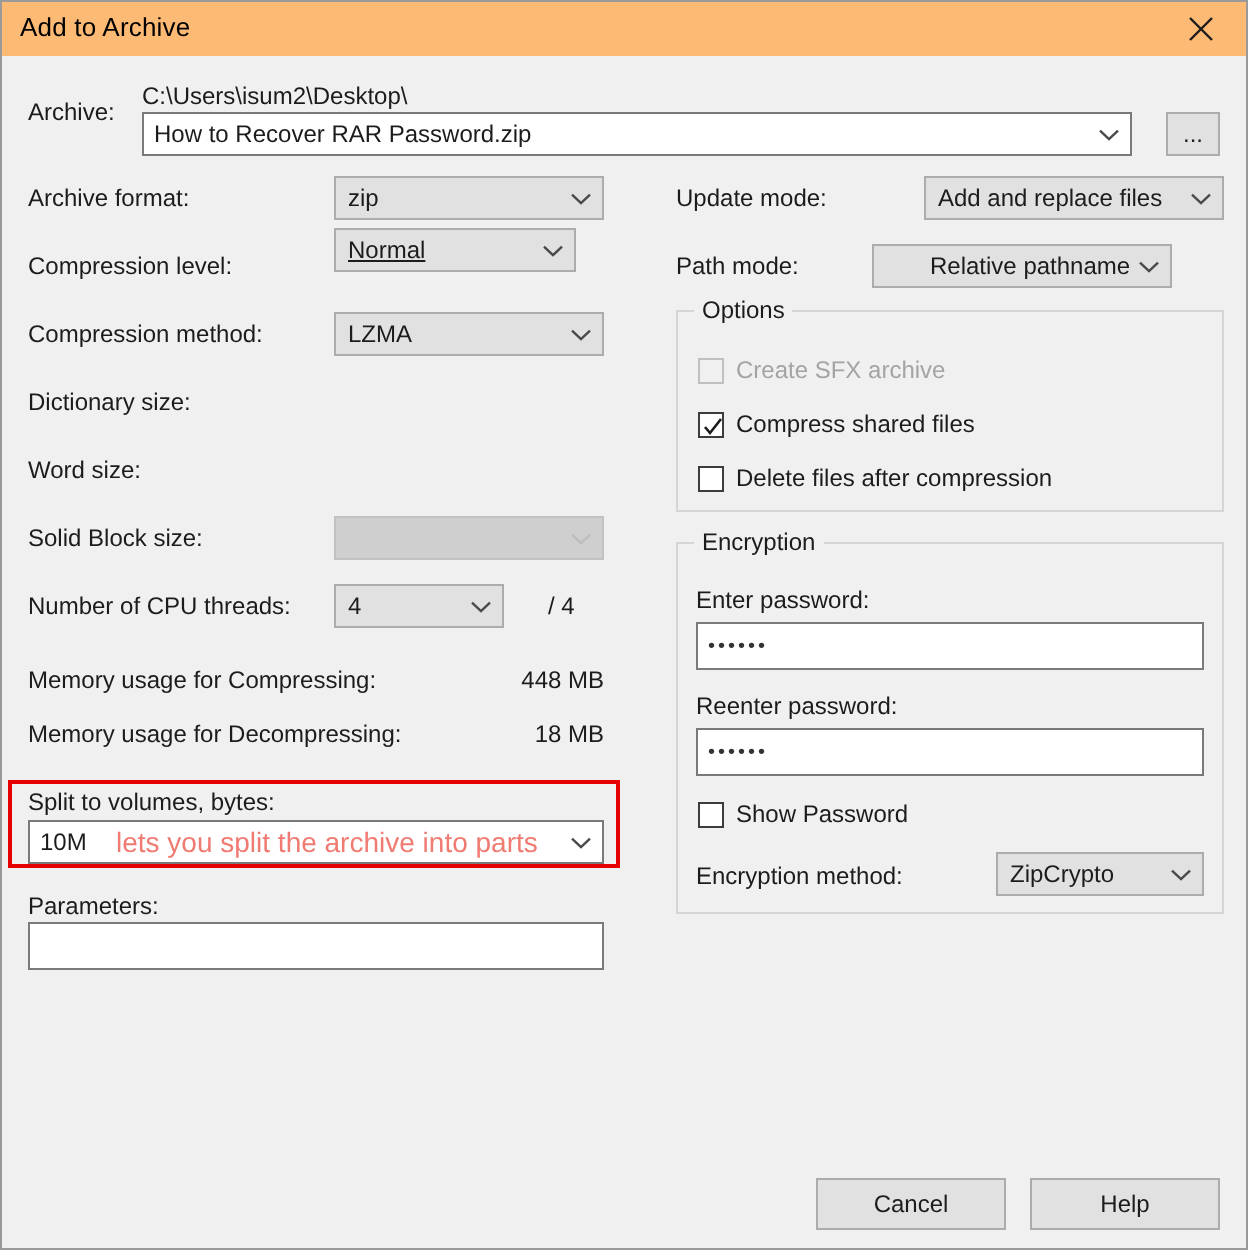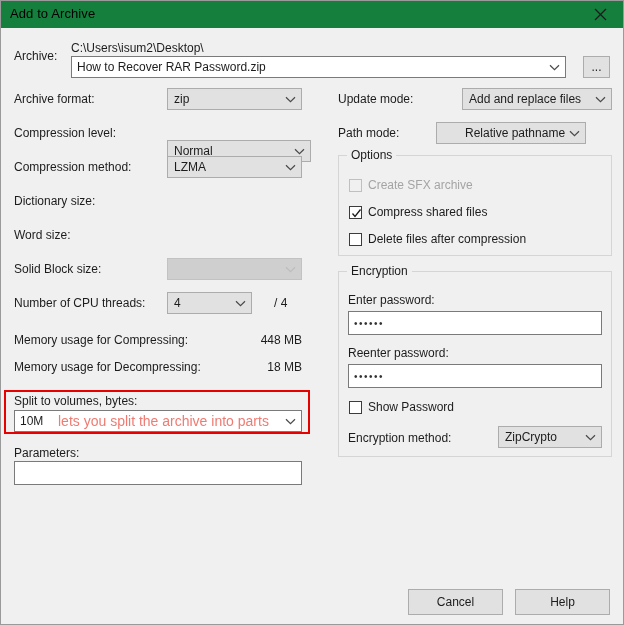--- a/index.html
+++ b/index.html
@@ -18,21 +18,21 @@
   
   #window {
     position: absolute; left: 0; top: 0;
     width: 624px; height: 625px;
     border: 1px solid #9a9a9a;
     background: #f0f0f0;
   }
   #titlebar {
     position: absolute; left: 0; top: 0;
     width: 622px; height: 27px;
-    background: #15803d;
+    background: #fdba74;
   }
   #titlebar-text {
     position: absolute; left: 9px; top: 5px;
     font-size: 13px; color: #000000;
     letter-spacing: 0.1px;
     white-space: nowrap;
   }
   #close-btn {
     position: absolute; right: 0; top: 0;
     width: 46px; height: 27px;
@@ -217,21 +217,21 @@
     <div class="combo" style="left:166px; top:60px; width:135px;">
       <span class="ctext">zip</span>
       <span class="carrow">
         <svg width="11" height="7" viewBox="0 0 11 7">
             <path d="M1 1.3 L5.5 5.6 L10 1.3" fill="none" stroke="#4a4a4a" stroke-width="1.2"></path>
           </svg>
       </span>
     </div>
 
     <div class="lbl" style="left:13px; top:98px;">Compression level:</div>
-    <div class="combo" style="left:166px; top:112px; width:144px;text-decoration:underline;">
+    <div class="combo" style="left:166px; top:86px; width:121px;text-decoration:underline;">
       <span class="ctext">Normal</span>
       <span class="carrow">
         <svg width="11" height="7" viewBox="0 0 11 7">
             <path d="M1 1.3 L5.5 5.6 L10 1.3" fill="none" stroke="#4a4a4a" stroke-width="1.2"></path>
           </svg>
       </span>
     </div>
 
     <div class="lbl" style="left:13px; top:132px;">Compression method:</div>
     <div class="combo" style="left:166px; top:128px; width:135px;">

